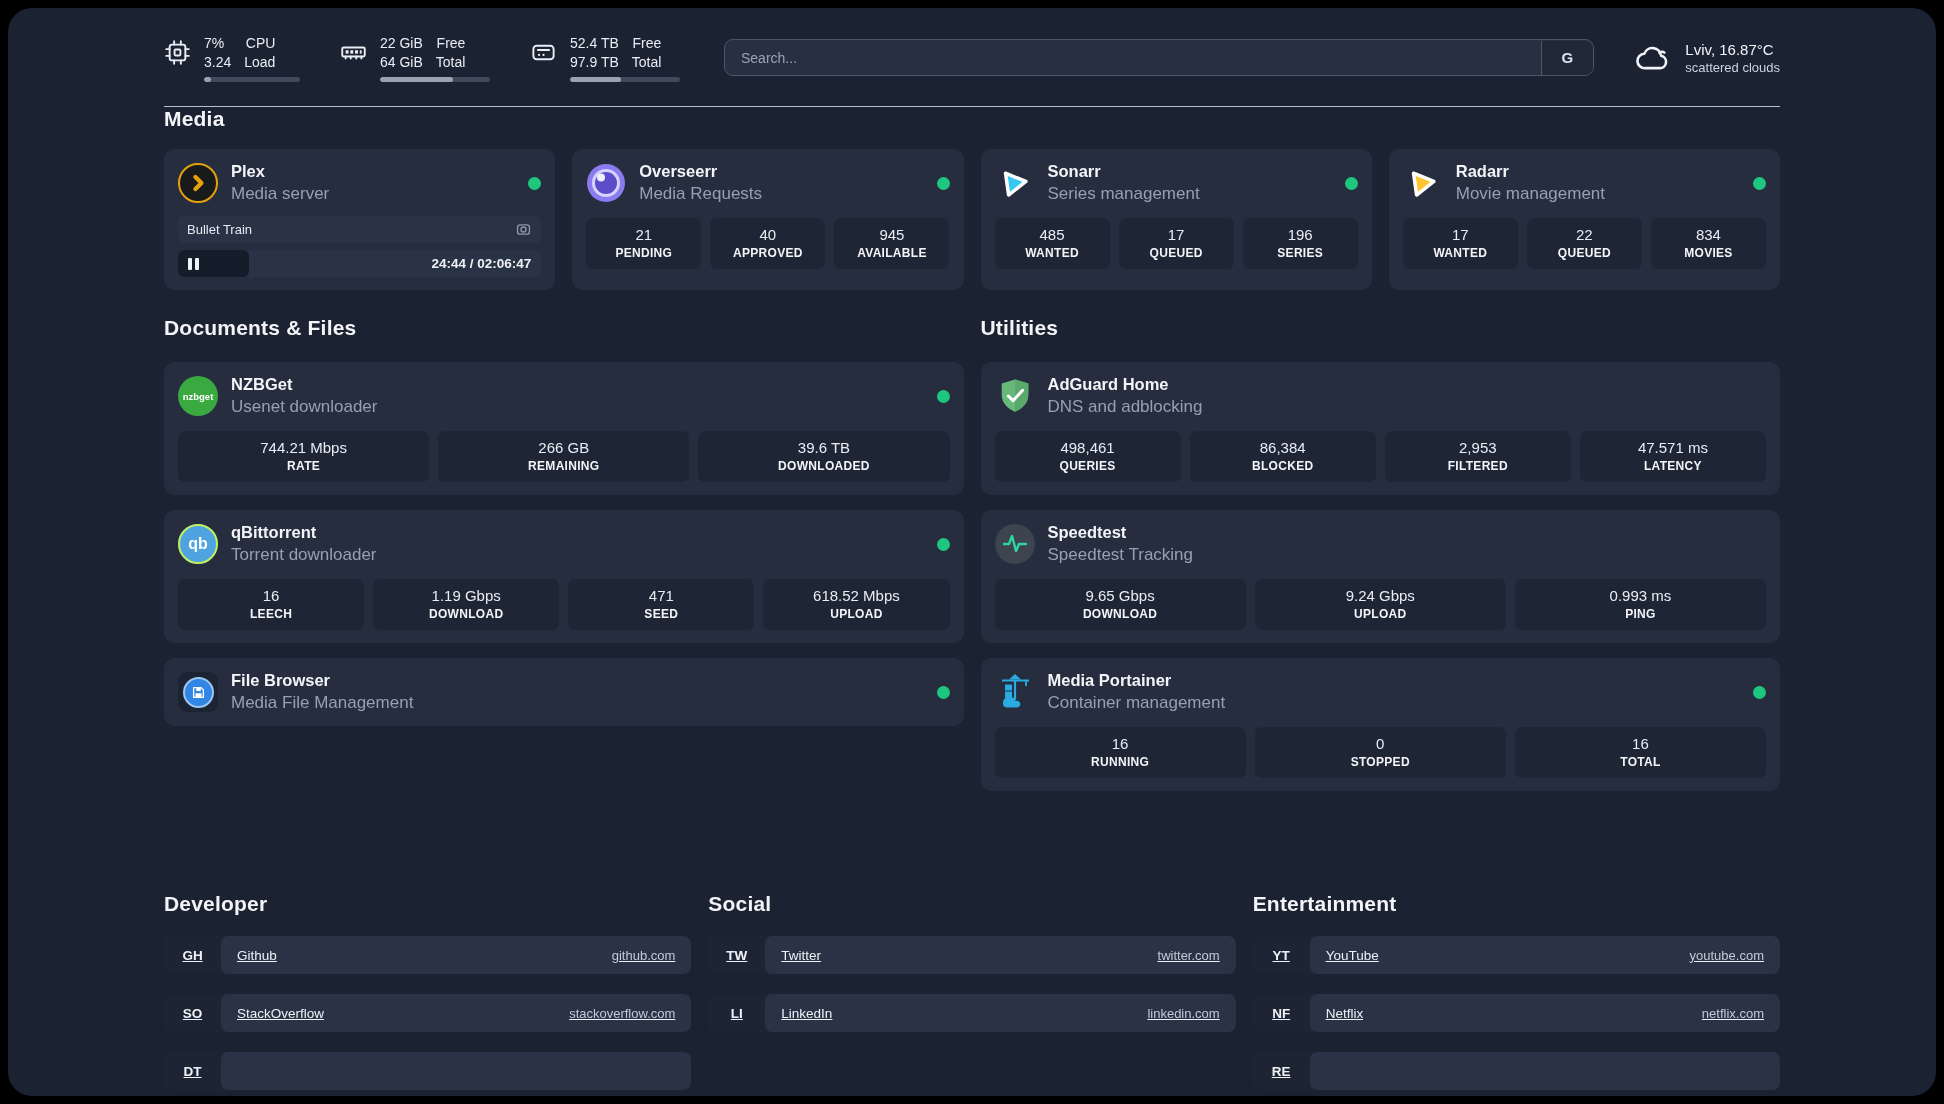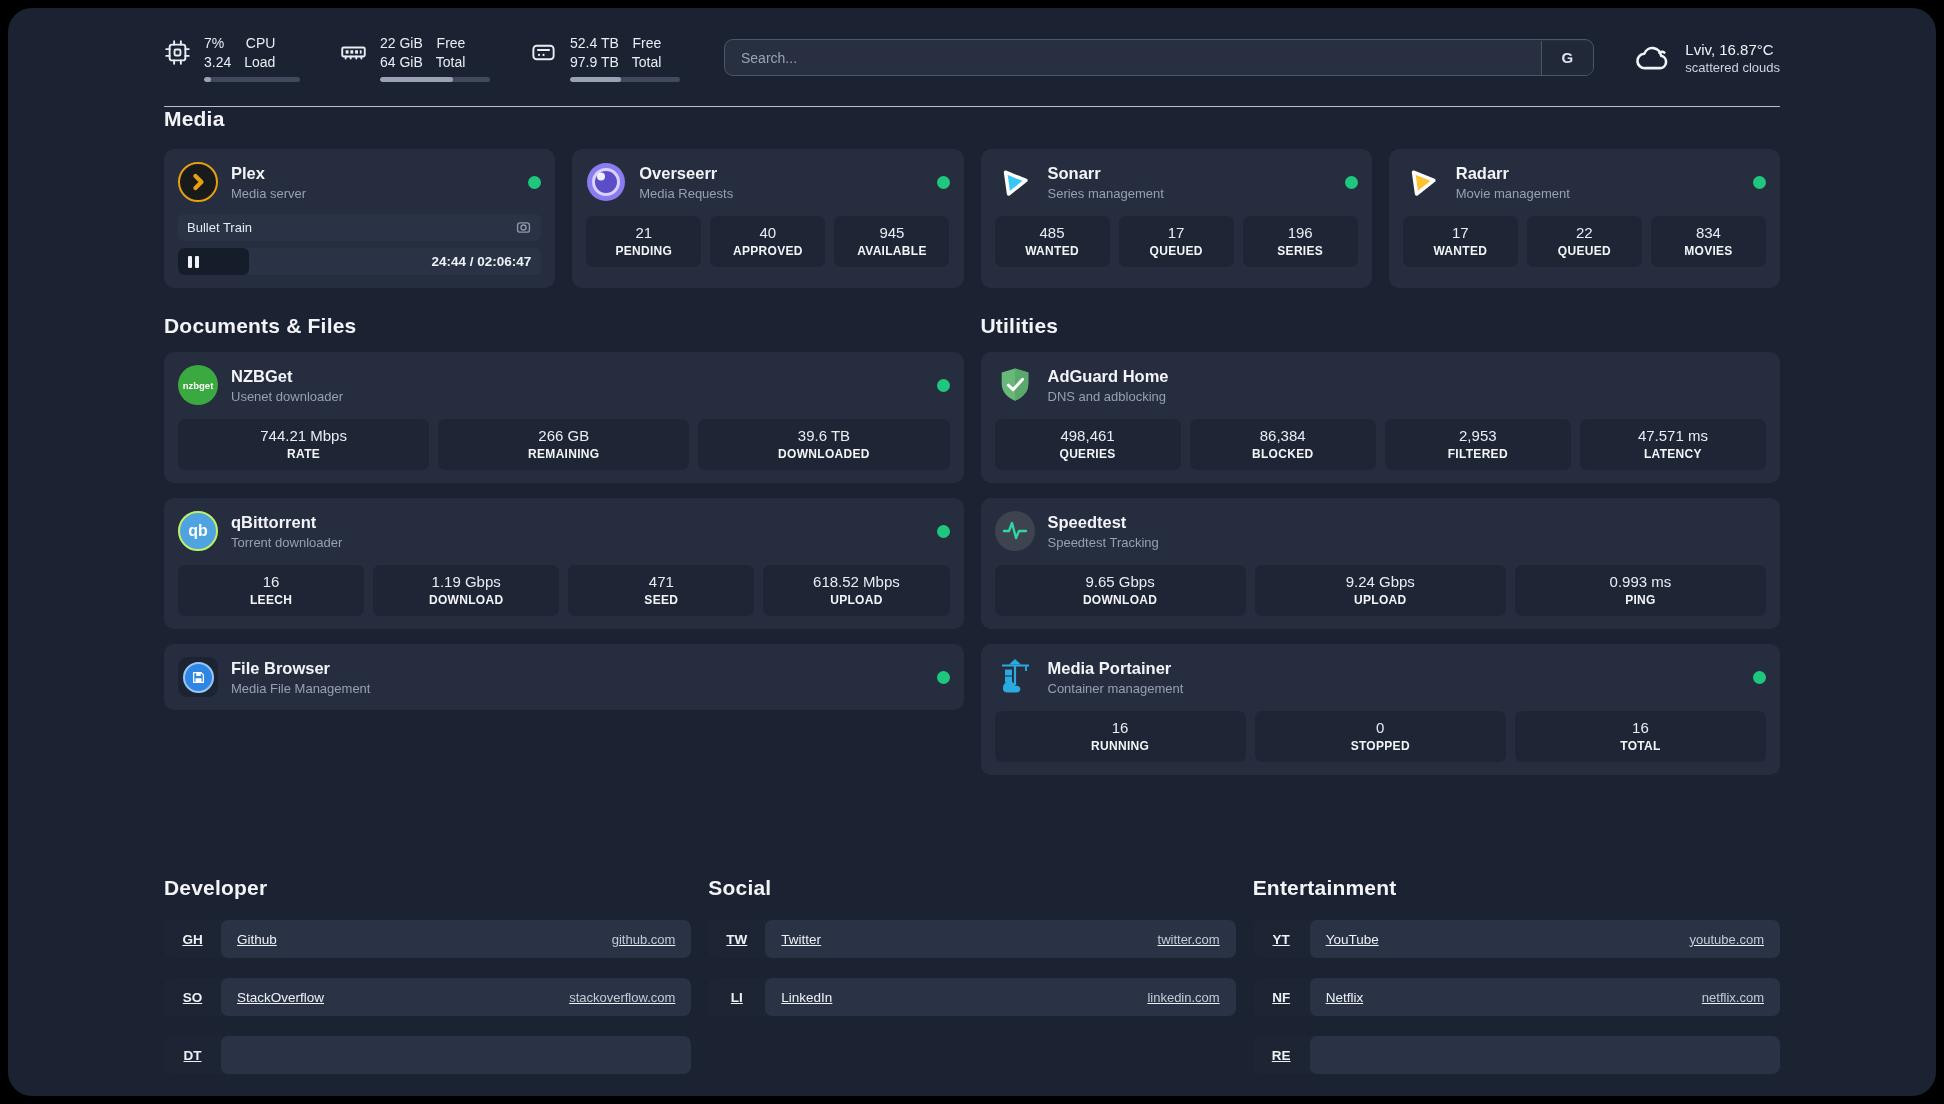--- a/index.html
+++ b/index.html
@@ -44,29 +44,29 @@
 
   .divider { margin:24px 156px 0; height:1.5px; background:#ccd2db; opacity:.9; border-radius:1px; }
 
   
   h2.sec { font-size:21px; font-weight:600; color:#f2f4f8; letter-spacing:.2px; }
   .sec-media { }
   .sec-media h2 { margin-bottom:18px; }
 
   .grid4 { display:grid; grid-template-columns:repeat(4, 1fr); gap:17px; }
   .two-col { margin-top:26px; display:grid; grid-template-columns:1fr 1fr; gap:17px; align-items:start; }
-  .col h2 { margin-bottom:14px; }
+  .col h2 { margin-bottom:22px; }
   .col .card { margin-bottom:15px; }
 
   .card { background:#252d3f; border-radius:10px; padding:13px 14px; cursor:pointer; }
   .card-head { display:flex; align-items:center; gap:13px; }
   .app-icon { width:40px; height:40px; flex:none; display:flex; align-items:center; justify-content:center; }
   .titles { min-width:0; }
   .app-name { font-size:16.5px; font-weight:600; color:#f2f4f8; }
-  .app-sub { font-size:13px; color:#96a0b1; margin-top:3px; }
+  .app-sub { font-size:17px; color:#96a0b1; margin-top:3px; }
   .dot { width:13px; height:13px; border-radius:50%; background:#1fc77e; margin-left:auto; flex:none; }
 
   .tiles { display:flex; gap:9px; margin-top:14px; }
   .tile { flex:1; background:#1e2636; border-radius:7px; text-align:center; padding:8px 4px 9px; }
   .tile-val { font-size:15px; color:#e9edf3; }
   .tile-lab { font-size:12px; font-weight:700; color:#f3f5f8; margin-top:3px; letter-spacing:.3px; }
 
   
   .np-bar { margin-top:12px; height:27px; background:#2a3346; border-radius:6px;
             display:flex; align-items:center; padding:0 9px; }

